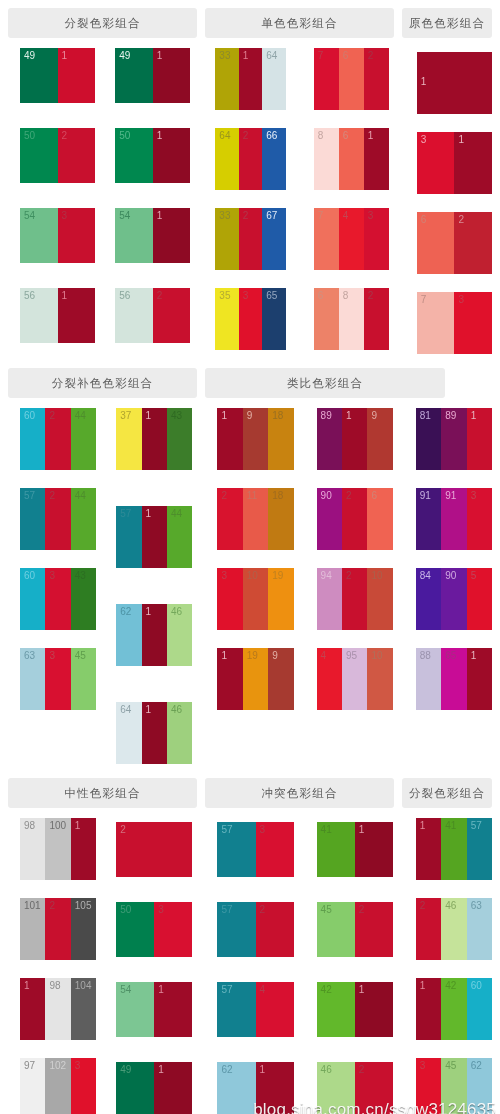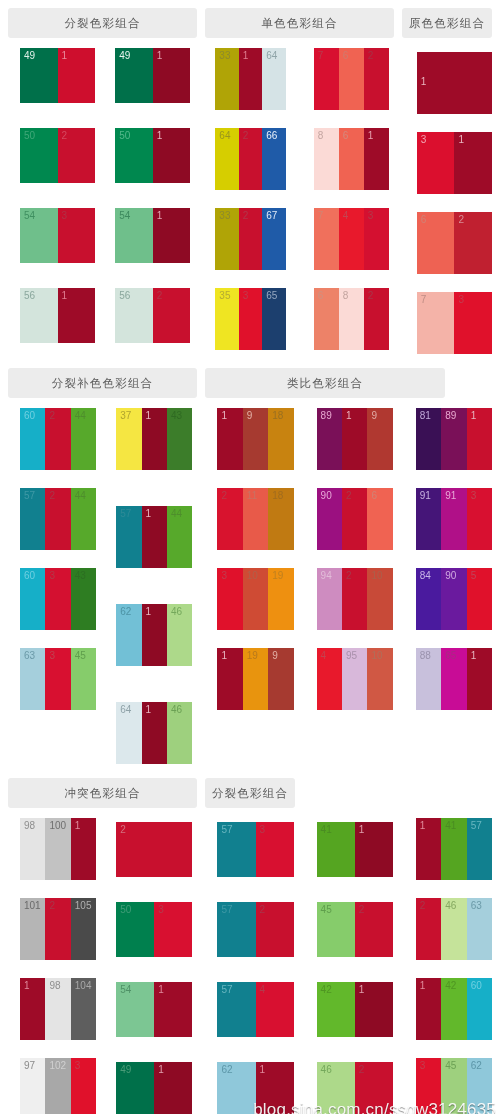--- a/index.html
+++ b/index.html
@@ -506,20 +506,21 @@
             <span style="color:#a82a84;">65</span>
           </div>
         <div class="band" style="background:#9E0B28;">
             <span style="color:#e8b6c0;">1</span>
           </div>
       </div>
     </div>
   </div>
 
   <div class="hdr-row" style="margin-top:14px;">
+    <div class="hdr" style="width:189px;">中性色彩组合</div>
     <div class="hdr" style="width:189px;">冲突色彩组合</div>
     <div class="hdr" style="width:90px;">分裂色彩组合</div>
   </div>
 
   <div class="grid" style="margin-top:10px;gap:8px;">
     <div class="col" style="width:90px;gap:18px;">
       <div class="cell" style="height:62px;">
         <div class="band" style="background:#E4E4E4;">
             <span style="color:#8e8e8e;">98</span>
           </div>

